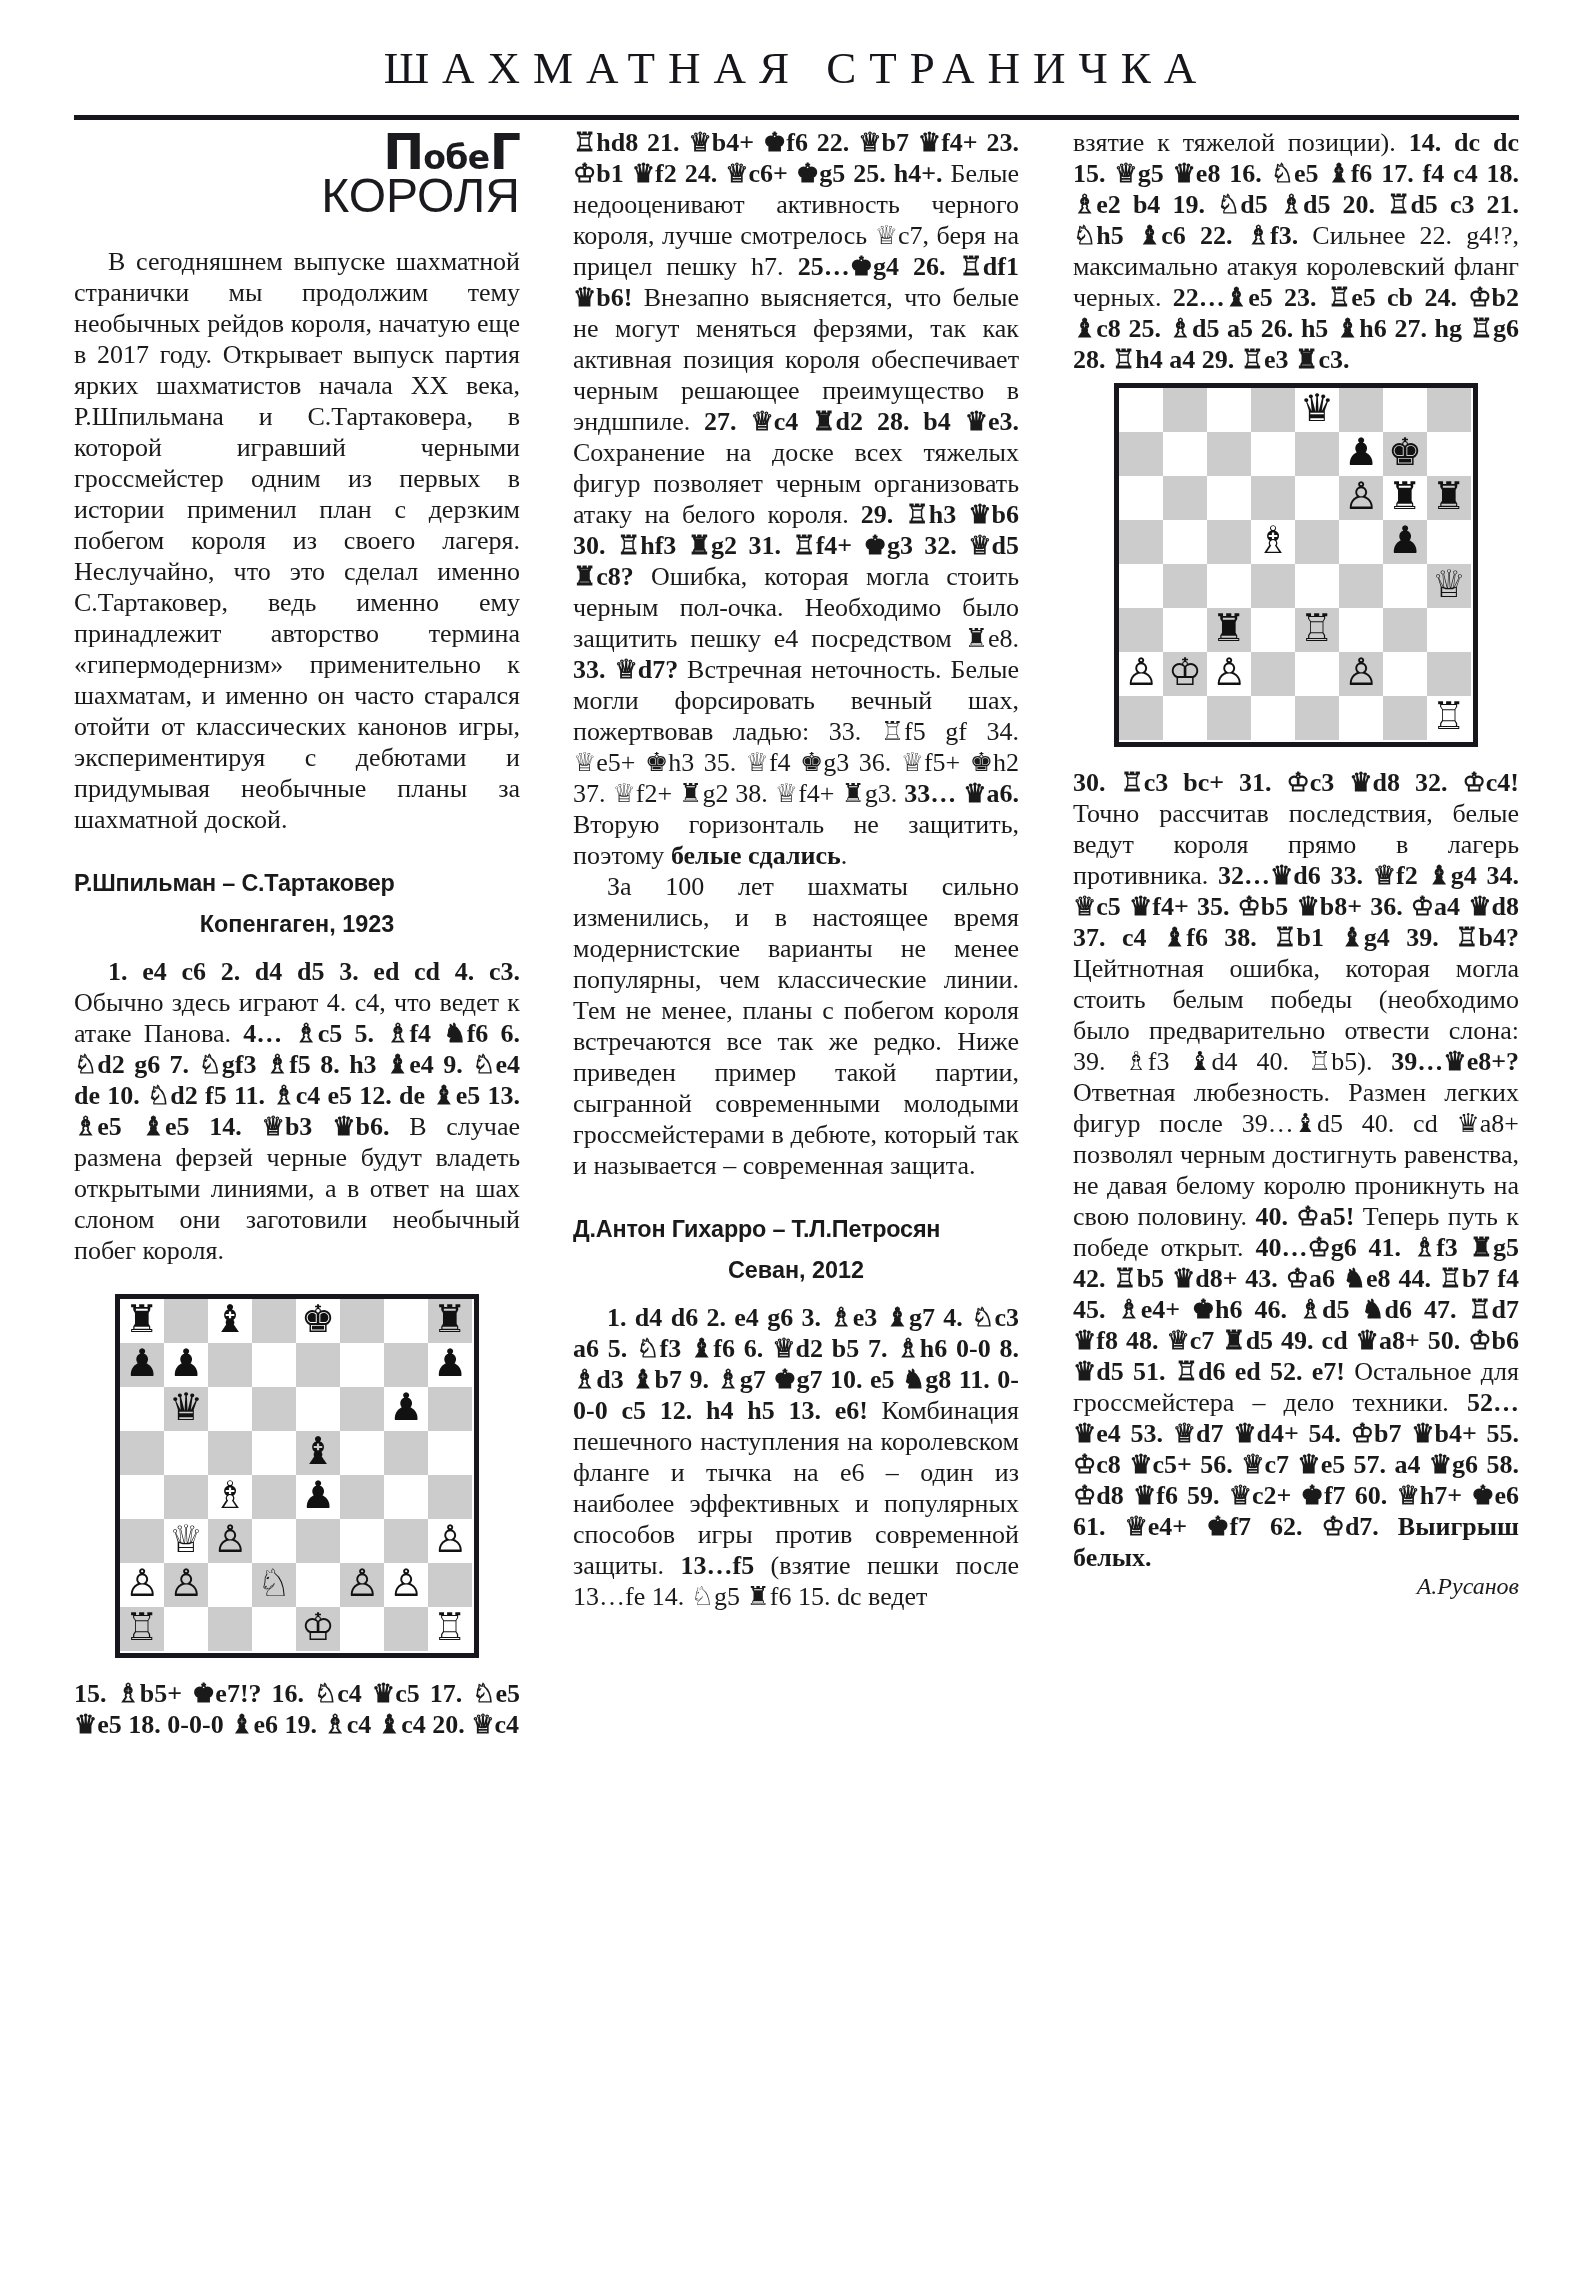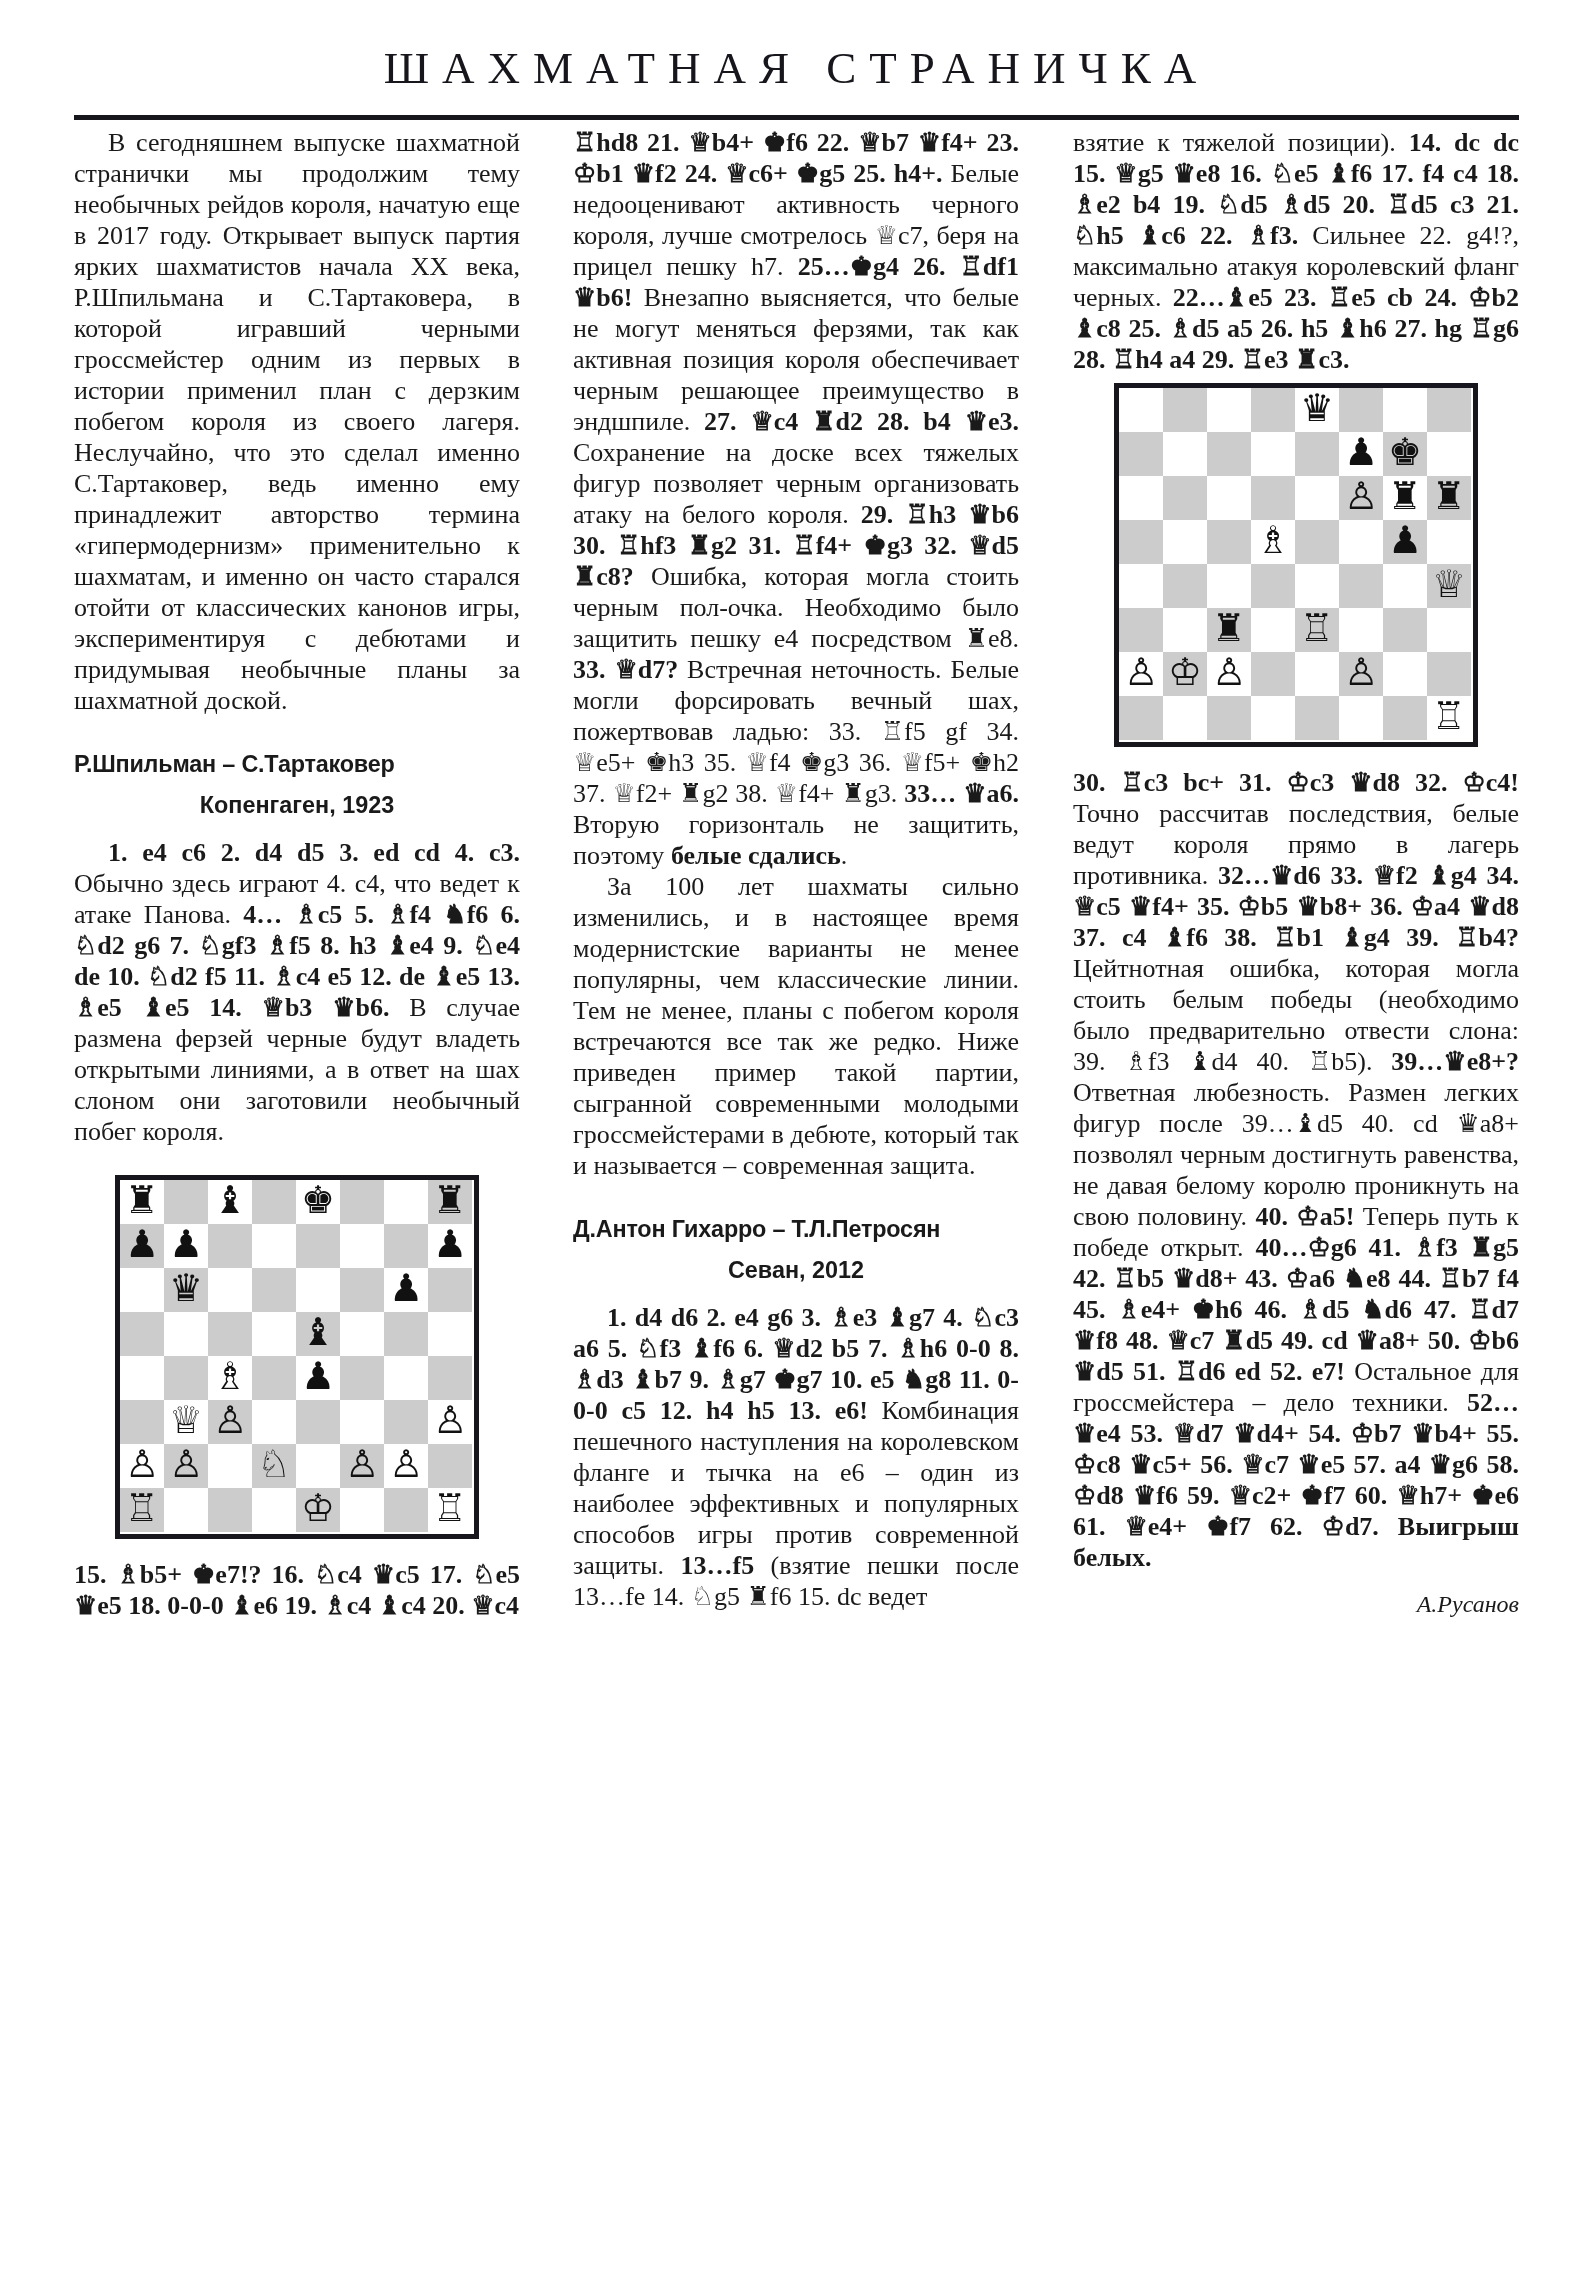--- a/index.html
+++ b/index.html
@@ -99,21 +99,20 @@
     font-family:"Liberation Sans", sans-serif;
     font-weight:bold;
     font-size:23.4px;
     text-align:center;
     margin:14px 0 18px 0;
   }
   .signature{
     text-align:right;
     font-style:italic;
     font-size:24px;
-    margin-top:18px;
   }
   
   .board-wrap{ margin:28px 0 20px 0; display:flex; justify-content:center;}
   .board{
     width:354px; height:354px;
     border:5px solid #17161c;
     box-sizing:content-box;
     display:grid;
     grid-template-columns:repeat(8,44px);
     grid-template-rows:repeat(8,44px);
@@ -138,20 +137,24 @@
 
   <div class="masthead">
     <div class="masthead-title">ШАХМАТНАЯ СТРАНИЧКА</div>
   </div>
   <div class="rule-top"></div>
 
   <div class="cols">
 
     <div class="col col-1">
 
+      <div class="headline">
+        <span class="l1"><span>П</span><span class="small">обе</span><span>Г</span></span>
+        <span class="l2">КОРОЛЯ</span>
+      </div>
 
       <p class="body">В сегодняшнем выпуске шахматной странички мы продолжим тему необычных рейдов короля, начатую еще в 2017 году. Открывает выпуск партия ярких шахматистов начала XX века, Р.Шпильмана и С.Тартаковера, в которой игравший черными гроссмейстер одним из первых в истории применил план с дерзким побегом короля из своего лагеря. Неслучайно, что это сделал именно С.Тартаковер, ведь именно ему принадлежит авторство термина «гипермодернизм» применительно к шахматам, и именно он часто старался отойти от классических канонов игры, экспериментируя с дебютами и придумывая необычные планы за шахматной доской.</p>
 
       <div class="game-players">Р.Шпильман – С.Тартаковер</div>
       <div class="game-event">Копенгаген, 1923</div>
 
       <p class="body"><span class="mv">1. e4 c6 2. d4 d5 3. ed cd 4. c3.</span><span> Обычно здесь играют 4. c4, что ведет к атаке Панова. </span><span class="mv">4… ♗c5 5. ♗f4 ♞f6 6. ♘d2 g6 7. ♘gf3 ♗f5 8. h3 ♝e4 9. ♘e4 de 10. ♘d2 f5 11. ♗c4 e5 12. de ♝e5 13. ♗e5 ♝e5 14. ♕b3 ♛b6.</span><span> В случае размена ферзей черные будут владеть открытыми линиями, а в ответ на шах слоном они заготовили необычный побег короля.</span></p>
 
       <div class="board-wrap">
         <div class="board" id="board1">

